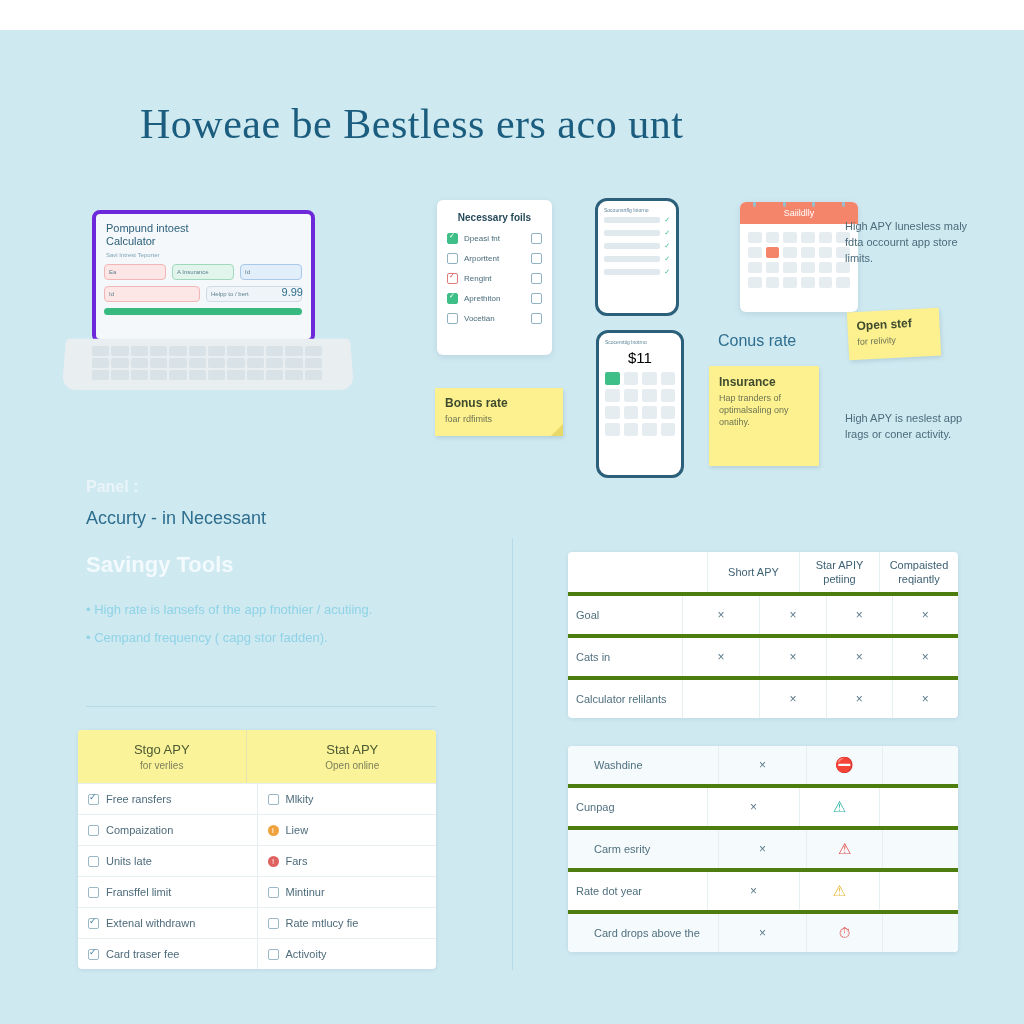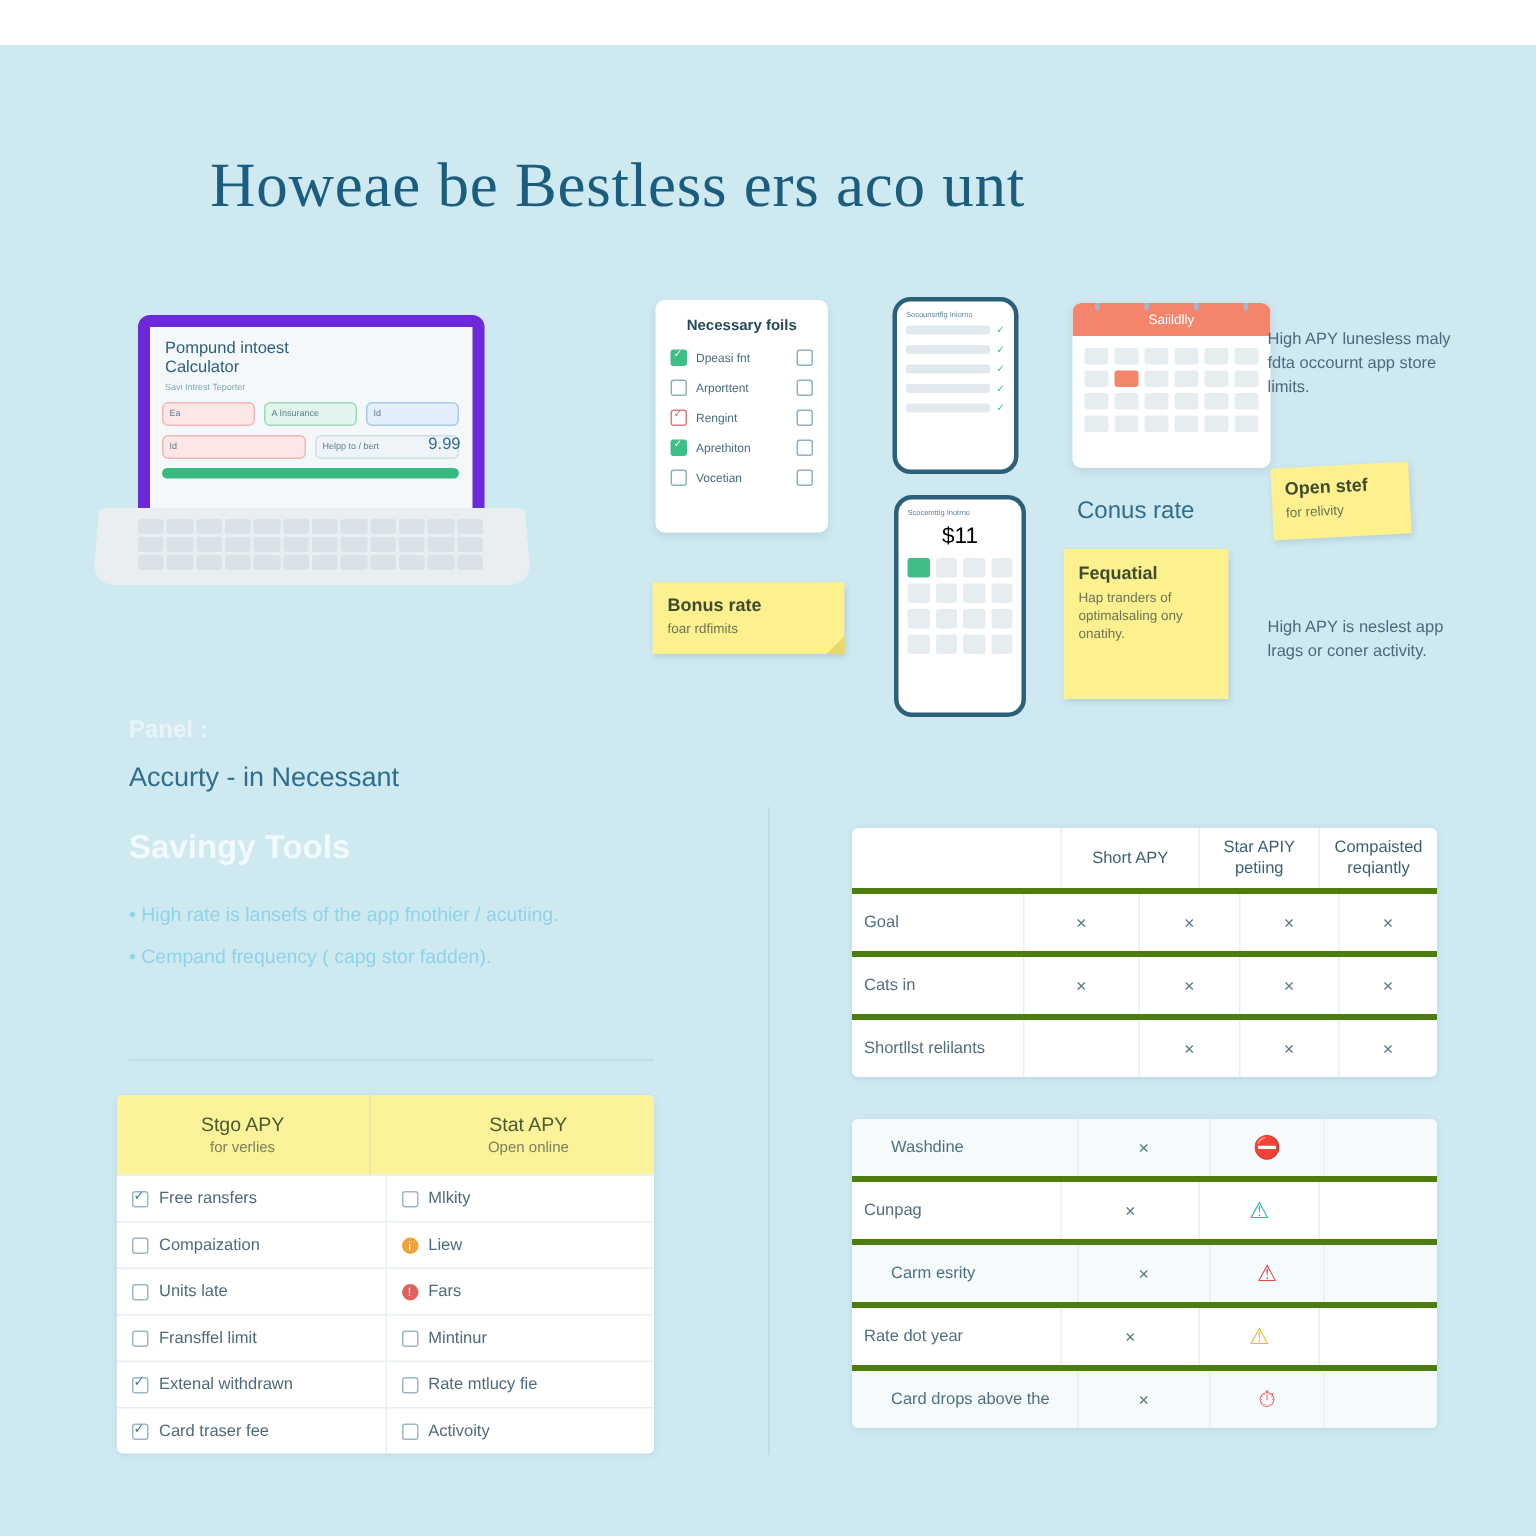--- a/index.html
+++ b/index.html
@@ -29,21 +29,21 @@
     font-size: 42px;
     color: #1b5d7e;
     letter-spacing: 0.5px;
     font-family: "Liberation Serif", serif;
     white-space: nowrap;
   }
   
   .laptop-wrap { position: absolute; left: 62px; top: 180px; width: 300px; height: 230px; }
   .laptop-screen {
     position: absolute; left: 30px; top: 0; width: 215px; height: 125px;
-    background: #f4f8fa; border: 8px solid #6d28d9; border-radius: 8px;
+    background: #f4f8fa; border: 4px solid #6d28d9; border-radius: 8px;
   }
   .laptop-base {
     position: absolute; left: 2px; top: 128px; width: 288px; height: 52px;
     background: #e9eef1; border-radius: 4px 4px 14px 14px;
     transform: perspective(300px) rotateX(10deg);
   }
   .kbd {
     position: absolute; left: 30px; top: 136px; width: 230px; height: 34px;
     display: grid; grid-template-columns: repeat(12, 1fr); grid-template-rows: repeat(3, 1fr);
     gap: 2px;
@@ -79,21 +79,21 @@
   .cbx.red::after { content: "✓"; color: #e05858; font-size: 7px; position: absolute; left: 1px; top: -2px; }
   .cbx.right { margin-left: auto; margin-right: 0; }
   
   .phone1 { position: absolute; left: 595px; top: 168px; width: 78px; height: 112px; background: #fff; border: 3px solid #2c5f7a; border-radius: 12px; }
   .phone1 .hdr { font-size: 5px; color: #5e8598; padding: 6px 6px 3px; }
   .phone-rows { padding: 0 6px; }
   .phone-row { display: flex; align-items: center; margin-bottom: 5px; }
   .pr-bar { height: 6px; background: #dfe9ee; border-radius: 2px; flex: 1; }
   .pr-chk { font-size: 7px; color: #3fbf88; margin-left: 4px; }
   
-  .calendar { left: 715px; top: 172px; width: 132px; height: 110px; overflow: hidden; }
+  .calendar { left: 740px; top: 172px; width: 118px; height: 110px; overflow: hidden; }
   .cal-head { background: #f4846a; height: 22px; color: #fff; font-size: 9px; display: flex; align-items: center; justify-content: center; }
   .cal-rings { position: absolute; top: -5px; left: 0; width: 100%; display: flex; justify-content: space-around; }
   .cal-rings i { width: 3px; height: 10px; background: #9fb9c6; border-radius: 2px; display: block; }
   .cal-grid { display: grid; grid-template-columns: repeat(6, 1fr); gap: 4px; padding: 8px; }
   .cal-grid i { height: 11px; background: #e6edf1; border-radius: 2px; display: block; }
   .cal-grid i.hl { background: #f4846a; }
   
   .phone2 { position: absolute; left: 596px; top: 300px; width: 82px; height: 142px; background: #fff; border: 3px solid #2c5f7a; border-radius: 12px; }
   .phone2 .hdr { font-size: 5px; color: #5e8598; padding: 6px 6px 2px; }
   .p2-amt { font-size: 15px; color: #000000; text-align: center; margin-top: 2px; }
@@ -348,21 +348,21 @@
     <div class="st-sub">foar rdfimits</div>
     <span class="fold"></span>
   </div>
 
   <div class="sticky note-open">
     <div class="st-title">Open stef</div>
     <div class="st-sub">for relivity</div>
   </div>
 
   <div class="sticky note-shortlist">
-    <div class="st-title">Fequatial</div>
+    <div class="st-title">Insurance</div>
     <div class="st-sub">Hap tranders of optimalsaling ony onatihy.</div>
   </div>
 
   <div class="ftext t1">High APY lunesless maly fdta occournt app store limits.</div>
   <div class="conus">Conus rate</div>
   <div class="ftext t2">High APY is neslest app lrags or coner activity.</div>
 
   <div class="panel-label">Panel :</div>
   <div class="panel-sub">Accurty - in Necessant</div>
   <div class="panel-head">Savingy Tools</div>
@@ -460,21 +460,21 @@
       <div class="rcell c3 x">×</div>
     </div>
     <div class="rrow">
       <div class="rcell c0">Cats in</div>
       <div class="rcell c1 x">×</div>
       <div class="rcell c2 x">×</div>
       <div class="rcell c3 x">×</div>
       <div class="rcell c3 x">×</div>
     </div>
     <div class="rrow">
-      <div class="rcell c0">Shortllst relilants</div>
+      <div class="rcell c0">Calculator relilants</div>
       <div class="rcell c1 x"></div>
       <div class="rcell c2 x">×</div>
       <div class="rcell c3 x">×</div>
       <div class="rcell c3 x">×</div>
     </div>
   </div>
 
   <div class="rtable rt2">
     <div class="rrow shade">
       <div class="rcell c0">Washdine</div>

